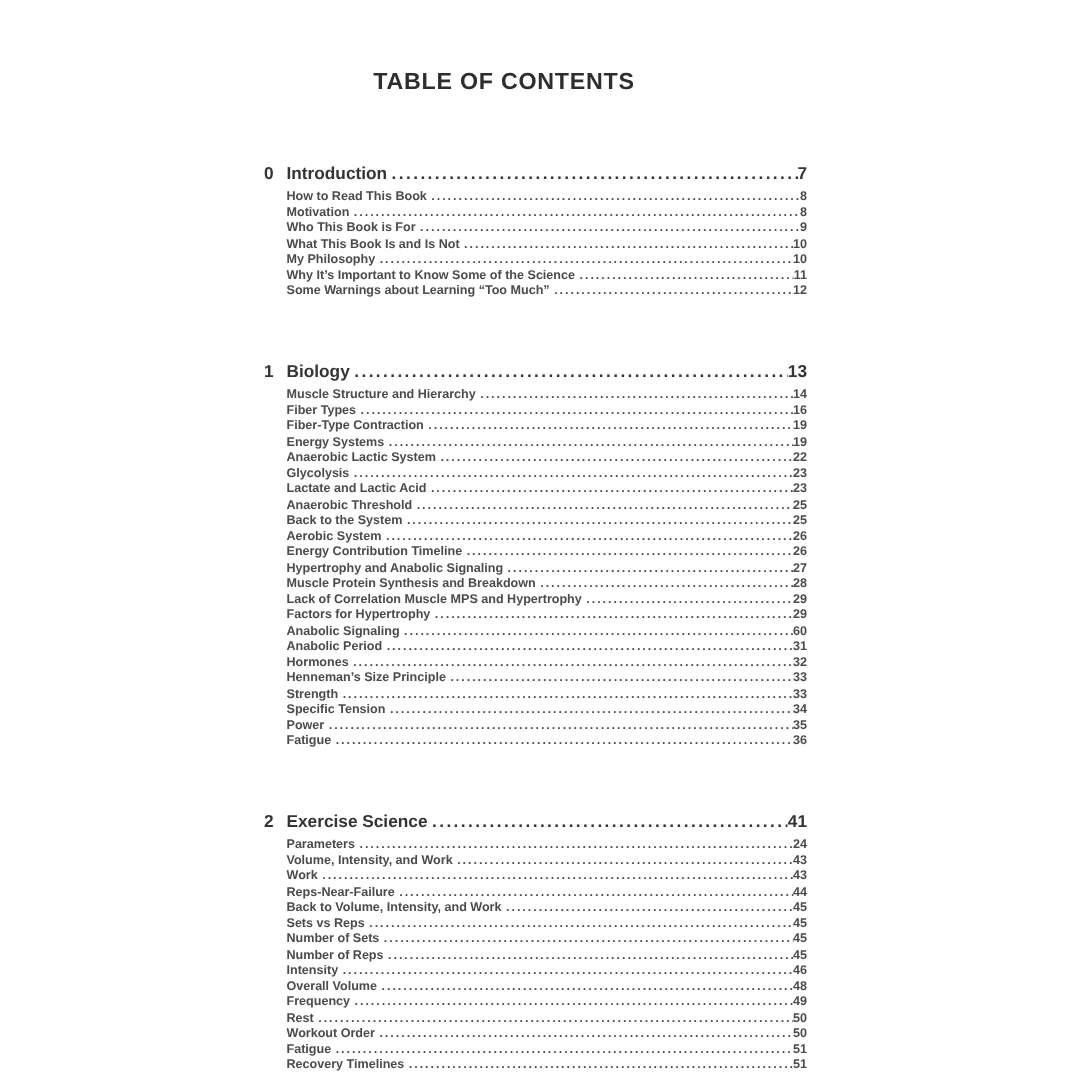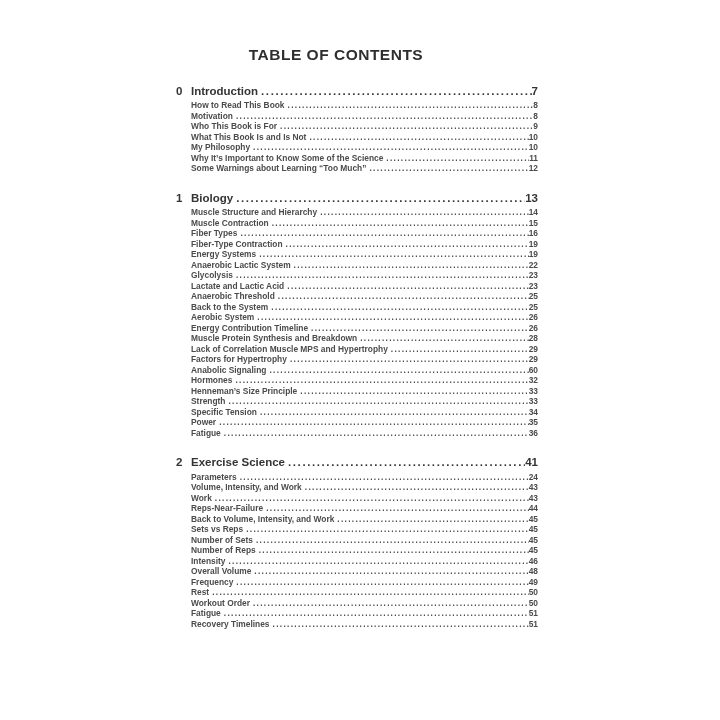--- a/index.html
+++ b/index.html
@@ -36,21 +36,21 @@
 
   .section-row {
     display: flex;
     align-items: baseline;
     font-size: 11.5px;
     line-height: 14px;
     font-weight: 700;
     color: #343434;
   }
   .sec-num { flex: none; width: 15px; }
-  .sec-title { white-space: nowrap; }
+  .sec-title { white-space: nowrap; margin-top: 25px; }
   .sec-page { flex: none; }
 
   .entries {
     margin-left: 15px;
     margin-top: 2.5px;
   }
   .entry-row {
     display: flex;
     align-items: center;
     font-size: 8.4px;
@@ -143,25 +143,20 @@
           <span class="sec-page">13</span>
         </div>
         <div class="entries">
 
             <div class="entry-row">
               <span class="entry-title">Muscle Structure and Hierarchy</span>
               <span class="leader sm"></span>
               <span class="entry-page">14</span>
             </div>
 
-            <div class="entry-row">
-              <span class="entry-title">Muscle Contraction</span>
-              <span class="leader sm"></span>
-              <span class="entry-page">15</span>
-            </div>
 
             <div class="entry-row">
               <span class="entry-title">Fiber Types</span>
               <span class="leader sm"></span>
               <span class="entry-page">16</span>
             </div>
 
             <div class="entry-row">
               <span class="entry-title">Fiber-Type Contraction</span>
               <span class="leader sm"></span>
@@ -210,20 +205,25 @@
               <span class="leader sm"></span>
               <span class="entry-page">26</span>
             </div>
 
             <div class="entry-row">
               <span class="entry-title">Energy Contribution Timeline</span>
               <span class="leader sm"></span>
               <span class="entry-page">26</span>
             </div>
 
+            <div class="entry-row">
+              <span class="entry-title">Hypertrophy and Anabolic Signaling</span>
+              <span class="leader sm"></span>
+              <span class="entry-page">27</span>
+            </div>
 
             <div class="entry-row">
               <span class="entry-title">Muscle Protein Synthesis and Breakdown</span>
               <span class="leader sm"></span>
               <span class="entry-page">28</span>
             </div>
 
             <div class="entry-row">
               <span class="entry-title">Lack of Correlation Muscle MPS and Hypertrophy</span>
               <span class="leader sm"></span>
@@ -235,20 +235,25 @@
               <span class="leader sm"></span>
               <span class="entry-page">29</span>
             </div>
 
             <div class="entry-row">
               <span class="entry-title">Anabolic Signaling</span>
               <span class="leader sm"></span>
               <span class="entry-page">60</span>
             </div>
 
+            <div class="entry-row">
+              <span class="entry-title">Anabolic Period</span>
+              <span class="leader sm"></span>
+              <span class="entry-page">31</span>
+            </div>
 
             <div class="entry-row">
               <span class="entry-title">Hormones</span>
               <span class="leader sm"></span>
               <span class="entry-page">32</span>
             </div>
 
             <div class="entry-row">
               <span class="entry-title">Henneman’s Size Principle</span>
               <span class="leader sm"></span>

